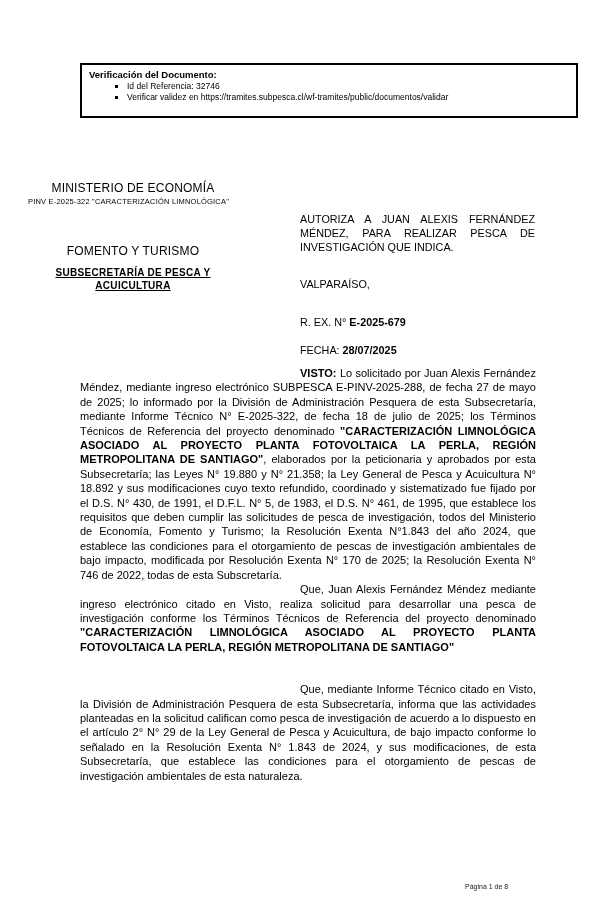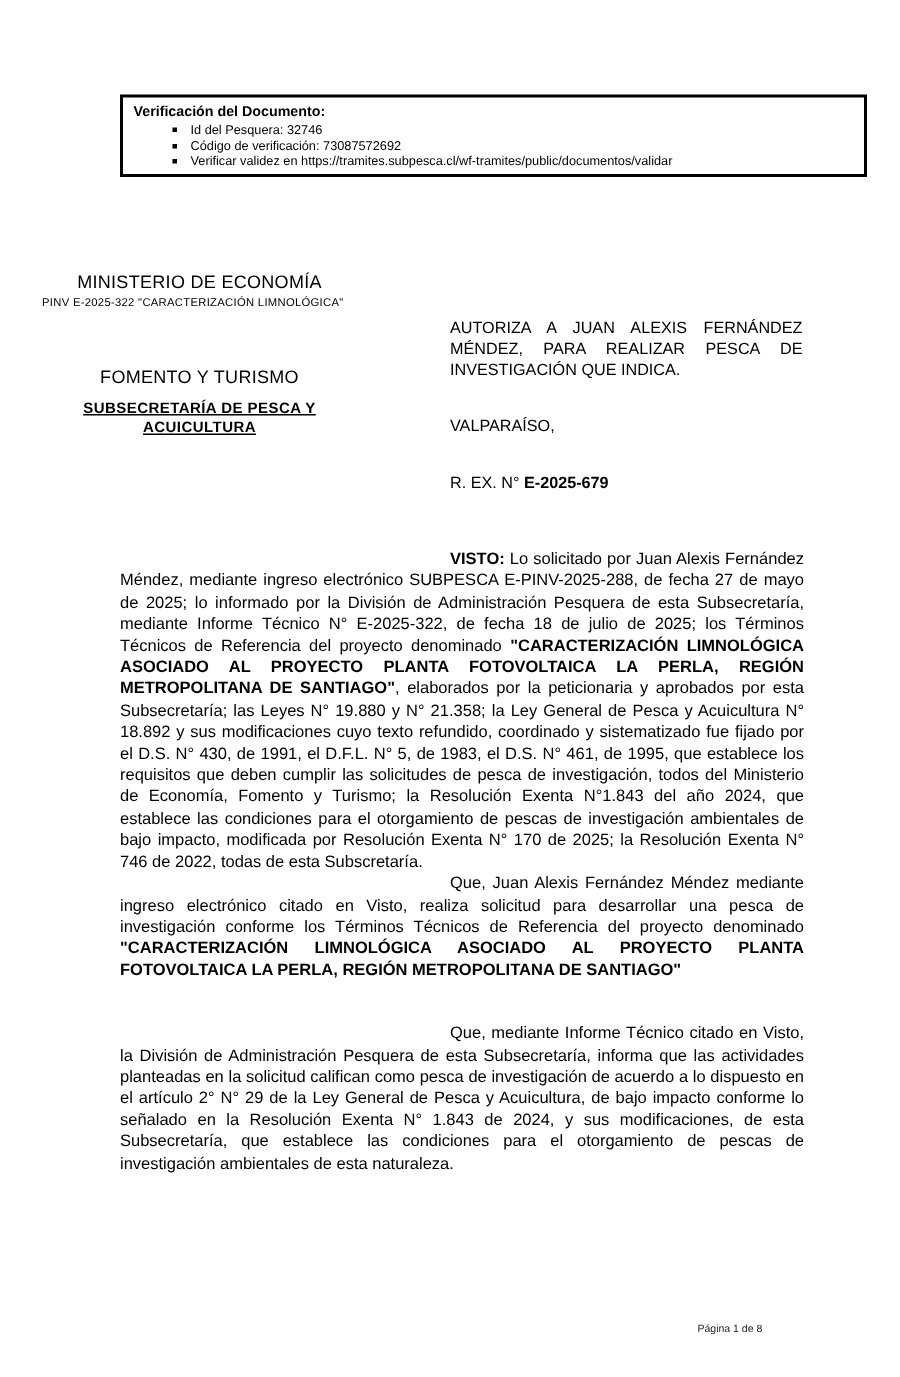--- a/index.html
+++ b/index.html
@@ -72,38 +72,38 @@
   }
 </style>
 </head>
 <body>
 
 <div class="page">
 
   <div class="verify-box">
     <div class="verify-title">Verificación del Documento:</div>
     <ul class="verify-list">
-      <li><span>Id del Pesquera:</span> <span>32746</span></li>
-      <li><span>Código de verificación:</span> <span>73087572692</span></li>
+      <li><span>Id del Referencia:</span> <span>32746</span></li>
       <li><span>Verificar validez en</span> <span>https://tramites.subpesca.cl/wf-tramites/public/documentos/validar</span></li>
     </ul>
   </div>
 
   <div class="header-left">
     <div class="ministry">MINISTERIO DE ECONOMÍA</div>
     <div class="ministry">FOMENTO Y TURISMO</div>
     <div class="subsecretaria">SUBSECRETARÍA DE PESCA Y ACUICULTURA</div>
   </div>
 
   <div class="pinv">PINV E-2025-322 "CARACTERIZACIÓN LIMNOLÓGICA"</div>
 
   <div class="right-block">
     <p class="subject">AUTORIZA A JUAN ALEXIS FERNÁNDEZ MÉNDEZ, PARA REALIZAR PESCA DE INVESTIGACIÓN QUE INDICA.</p>
     <p class="city">VALPARAÍSO,</p>
     <p class="rex"><span>R. EX. N°</span> <b>E-2025-679</b></p>
+    <p class="fecha"><span>FECHA:</span> <b>28/07/2025</b></p>
   </div>
 
   <div class="doc-body">
     <p><span class="bold">VISTO:</span> <span>Lo solicitado por Juan Alexis Fernández Méndez, mediante ingreso electrónico SUBPESCA E-PINV-2025-288, de fecha 27 de mayo de 2025; lo informado por la División de Administración Pesquera de esta Subsecretaría, mediante Informe Técnico N° E-2025-322, de fecha 18 de julio de 2025; los Términos Técnicos de Referencia del proyecto denominado</span> <span class="bold">"CARACTERIZACIÓN LIMNOLÓGICA ASOCIADO AL PROYECTO PLANTA FOTOVOLTAICA LA PERLA, REGIÓN METROPOLITANA DE SANTIAGO"</span><span>, elaborados por la peticionaria y aprobados por esta Subsecretaría; las Leyes N° 19.880 y N° 21.358; la Ley General de Pesca y Acuicultura N° 18.892 y sus modificaciones cuyo texto refundido, coordinado y sistematizado fue fijado por el D.S. N° 430, de 1991, el D.F.L. N° 5, de 1983, el D.S. N° 461, de 1995, que establece los requisitos que deben cumplir las solicitudes de pesca de investigación, todos del Ministerio de Economía, Fomento y Turismo; la Resolución Exenta N°1.843 del año 2024, que establece las condiciones para el otorgamiento de pescas de investigación ambientales de bajo impacto, modificada por Resolución Exenta N° 170 de 2025; la Resolución Exenta N° 746 de 2022, todas de esta Subscretaría.</span></p>
 
 
     <p><span>Que, Juan Alexis Fernández Méndez mediante ingreso electrónico citado en Visto, realiza solicitud para desarrollar una pesca de investigación conforme los Términos Técnicos de Referencia del proyecto denominado</span> <span class="bold">"CARACTERIZACIÓN LIMNOLÓGICA ASOCIADO AL PROYECTO PLANTA FOTOVOLTAICA LA PERLA, REGIÓN METROPOLITANA DE SANTIAGO"</span></p>
 
     <p class="gap">Que, mediante Informe Técnico citado en Visto, la División de Administración Pesquera de esta Subsecretaría, informa que las actividades planteadas en la solicitud califican como pesca de investigación de acuerdo a lo dispuesto en el artículo 2° N° 29 de la Ley General de Pesca y Acuicultura, de bajo impacto conforme lo señalado en la Resolución Exenta N° 1.843 de 2024, y sus modificaciones, de esta Subsecretaría, que establece las condiciones para el otorgamiento de pescas de investigación ambientales de esta naturaleza.</p>
   </div>

